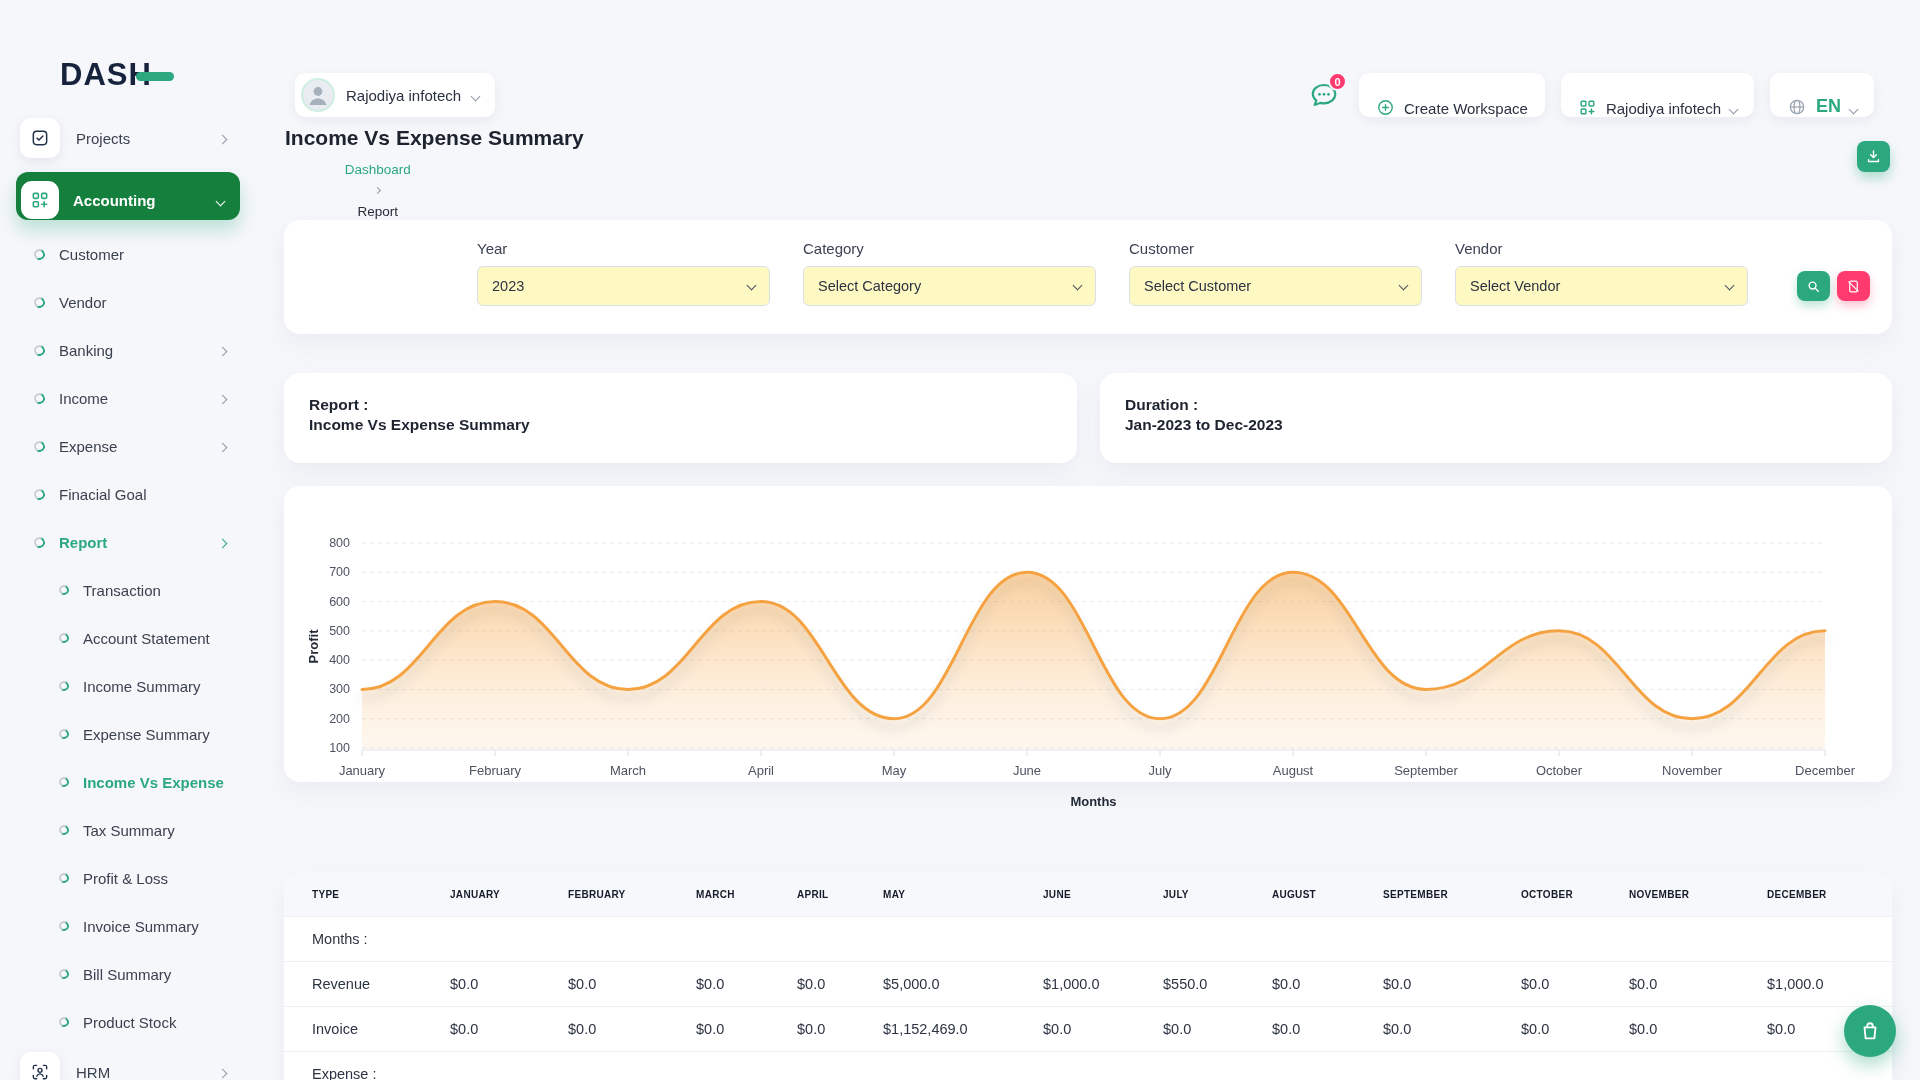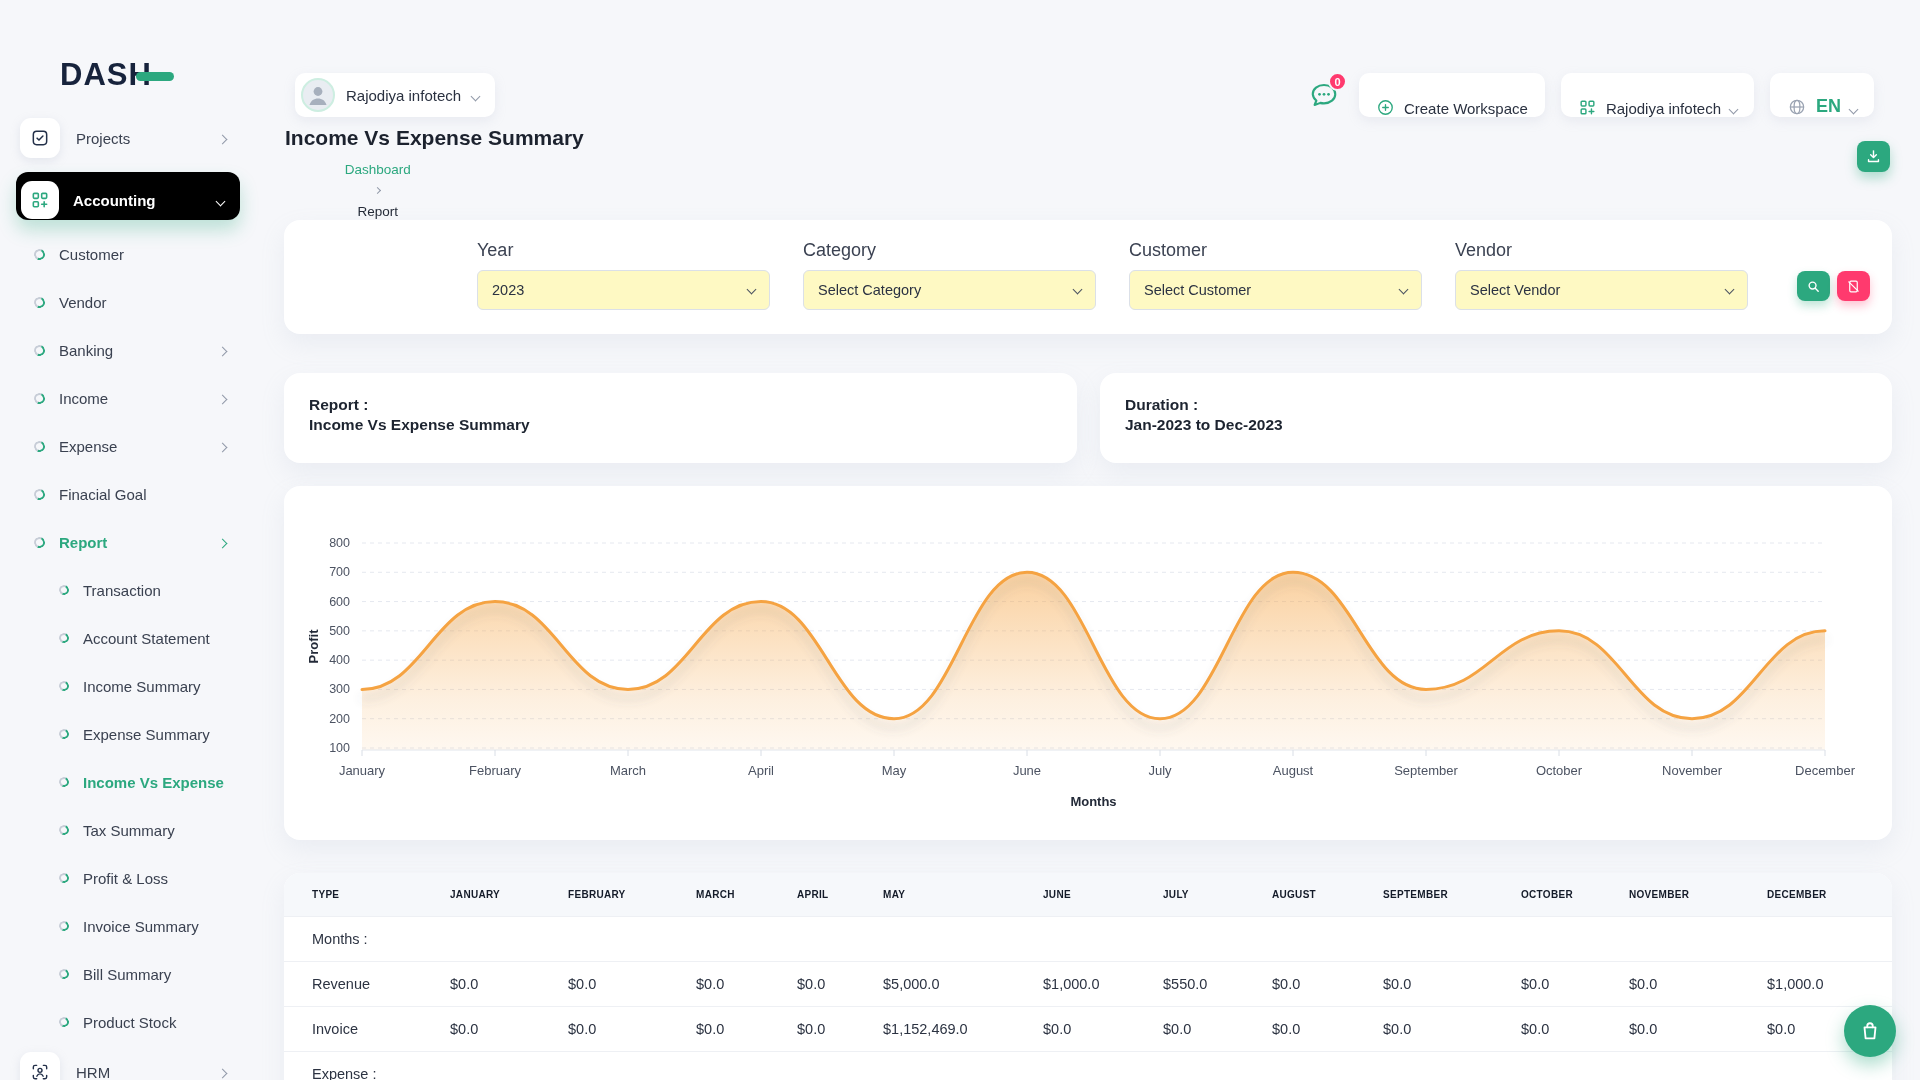--- a/index.html
+++ b/index.html
@@ -10,21 +10,21 @@
   .sidebar { position:absolute; left:0; top:0; width:256px; height:1080px; background:#f6f7fa; }
   .logo { margin:56px 0 0 60px; display:flex; align-items:center; height:38px; }
   .logo-text { font-size:31px; font-weight:800; color:#17233c; letter-spacing:1px; }
   .logo-dash { width:38px; height:9px; background:#2ca87f; border-radius:5px; margin-left:-16px; margin-top:2px; }
   .nav { margin-top:18px; }
   .nav-row { display:flex; align-items:center; height:52px; padding-right:30px; cursor:pointer; }
   .nav-row.plain { height:48px; }
   .iconbox { width:40px; height:40px; background:#ffffff; border-radius:11px; box-shadow:0 3px 10px rgba(170,180,200,.25); display:flex; align-items:center; justify-content:center; margin-left:20px; flex:0 0 auto; }
   .nav-label { font-size:15px; font-weight:500; color:#3a4150; margin-left:16px; }
   .nav-chev { margin-left:auto; }
-  .active-pill { margin:8px 16px 10px 16px; height:48px; background:#000000; border-radius:12px; display:flex; align-items:center; padding:8px 16px 0 5px; box-shadow:0 10px 18px rgba(44,168,127,.28); cursor:pointer; }
+  .active-pill { margin:8px 16px 10px 16px; height:48px; background:#15803d; border-radius:12px; display:flex; align-items:center; padding:8px 16px 0 5px; box-shadow:0 10px 18px rgba(44,168,127,.28); cursor:pointer; }
   .active-pill .iconbox { width:38px; height:38px; margin-left:0; box-shadow:none; }
   .active-pill .nav-label { color:#ffffff; font-weight:700; margin-left:14px; }
   .donut { width:11px; height:11px; border-radius:50%; border:2.5px solid #c7cdd7; border-bottom-color:#2ca87f; border-right-color:#2ca87f; transform:rotate(-20deg); margin-left:34px; flex:0 0 auto; }
   .donut.sub { margin-left:59px; width:10px; height:10px; }
   .nav-row .nav-label.ml14 { margin-left:14px; }
   .green-label { color:#2ca87f !important; font-weight:700 !important; }
   .chev { display:inline-block; width:7px; height:7px; border-right:1.8px solid #9199a8; border-bottom:1.8px solid #9199a8; transform:rotate(-45deg); }
   .chev.down { transform:rotate(45deg); }
   .chev.white { border-color:#ffffff; }
   .chev.green { border-color:#2ca87f; }
@@ -50,37 +50,37 @@
   .badge { position:absolute; top:-8px; right:-8px; min-width:19px; height:19px; border-radius:10px; background:#ff3a6e; color:#fff; font-size:11px; font-weight:700; display:flex; align-items:center; justify-content:center; border:2px solid #f6f7fa; padding:0 4px; }
   .tb-pill { height:44px; background:#fff; border-radius:10px; box-shadow:0 4px 12px rgba(170,180,200,.18); display:flex; align-items:flex-end; gap:9px; padding:0 17px; cursor:pointer; }
   .tb-pill .en { color:#2ca87f; font-weight:600; font-size:18px; }
 
   .download-btn { position:absolute; top:141px; right:30px; width:33px; height:31px; background:#2ca87f; border-radius:8px; display:flex; align-items:center; justify-content:center; box-shadow:0 6px 12px rgba(44,168,127,.35); cursor:pointer; }
 
   
   .filter-card { left:28px; top:220px; width:1608px; height:114px; }
   .filter-grid { position:absolute; left:193px; top:20px; display:flex; gap:33px; }
   .filter-field { width:293px; }
-  .filter-field label { display:block; font-size:18px; color:#3b4252; margin-bottom:9px; }
+  .filter-field label { display:block; font-size:15px; color:#3b4252; margin-bottom:9px; }
   .select-box { position:relative; height:40px; border:1px solid #dbe0e8; border-radius:6px; background:#fef9c3; display:flex; align-items:center; padding:0 30px 0 14px; font-size:14.5px; color:#2b3242; cursor:pointer; }
   .select-box .chev { position:absolute; right:14px; top:15px; }
   .filter-actions { position:absolute; right:22px; top:51px; display:flex; gap:7px; }
   .sq-btn { width:33px; height:30px; border-radius:8px; border:none; display:flex; align-items:center; justify-content:center; cursor:pointer; }
   .sq-btn.green { background:#2ca87f; box-shadow:0 5px 10px rgba(44,168,127,.3); }
   .sq-btn.pink { background:#ff3a6e; box-shadow:0 5px 10px rgba(255,58,110,.3); }
 
   
   .info-left { left:28px; top:373px; width:793px; height:90px; }
   .info-right { left:844px; top:373px; width:792px; height:90px; }
   .info-pad { padding:22px 0 0 25px; }
   .info-label { font-size:15.5px; font-weight:700; color:#1d2430; line-height:20px; }
   .info-value { font-size:15.5px; font-weight:700; color:#1d2430; line-height:20px; }
 
   
-  .chart-card { left:28px; top:486px; width:1608px; height:354px; }
+  .chart-card { left:28px; top:486px; width:1608px; height:296px; }
   .chart-card svg { display:block; font-family:inherit; }
   .ytick { font-size:12.5px; fill:#4c5362; }
   .xtick { font-size:13px; fill:#4c5362; }
   .axis-title { font-size:13px; font-weight:700; fill:#232a38; }
 
   
   .table-card { left:28px; top:873px; width:1608px; height:240px; overflow:hidden; }
   table { width:100%; border-collapse:collapse; table-layout:fixed; }
   thead th { background:#f6f8fb; text-align:left; font-size:10px; font-weight:700; color:#141b29; letter-spacing:.3px; padding:16px 10px 16px 14px; }
   th:first-child, td:first-child { padding-left:28px; }

